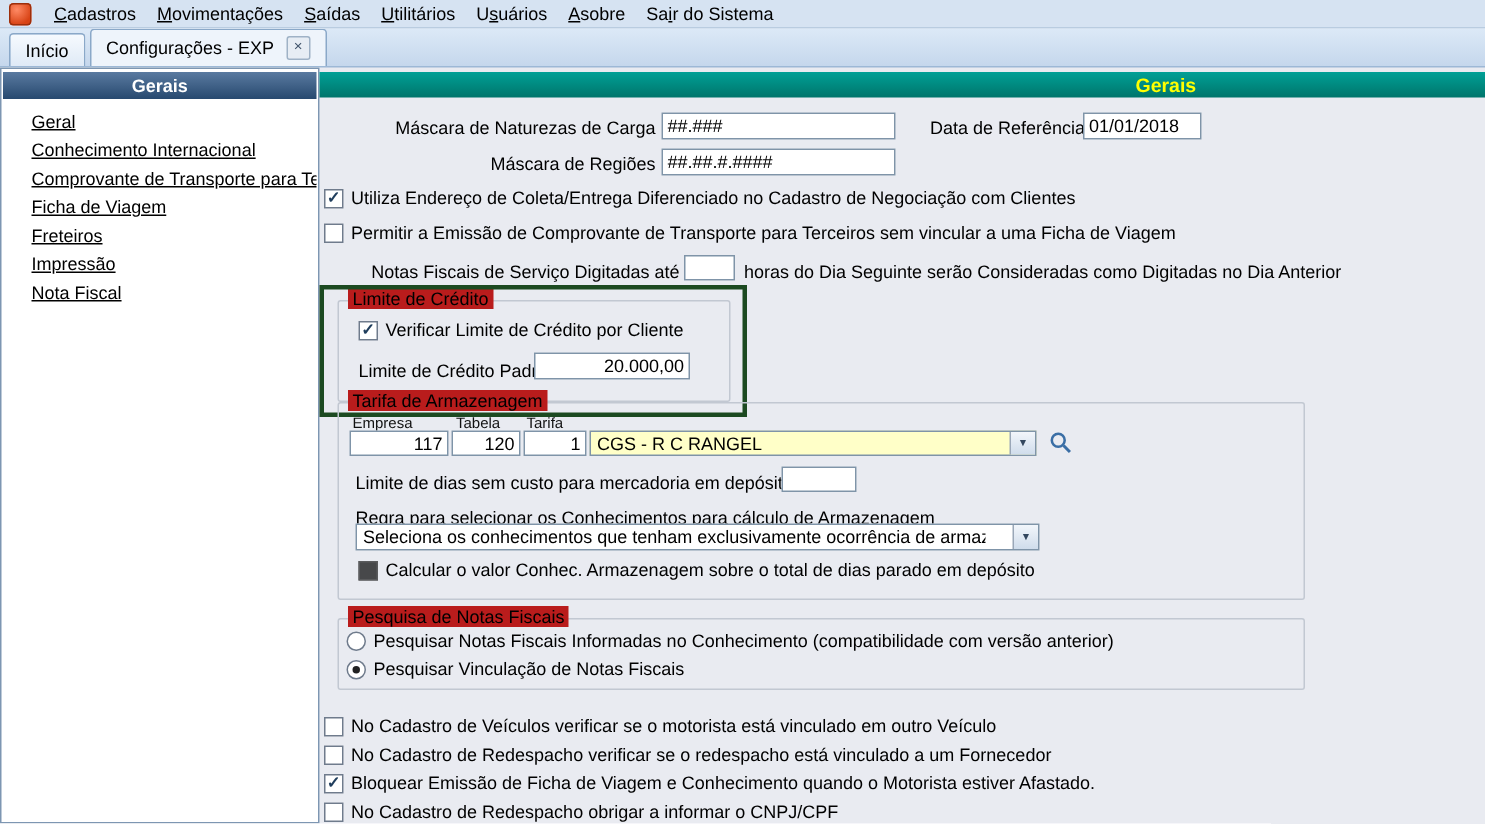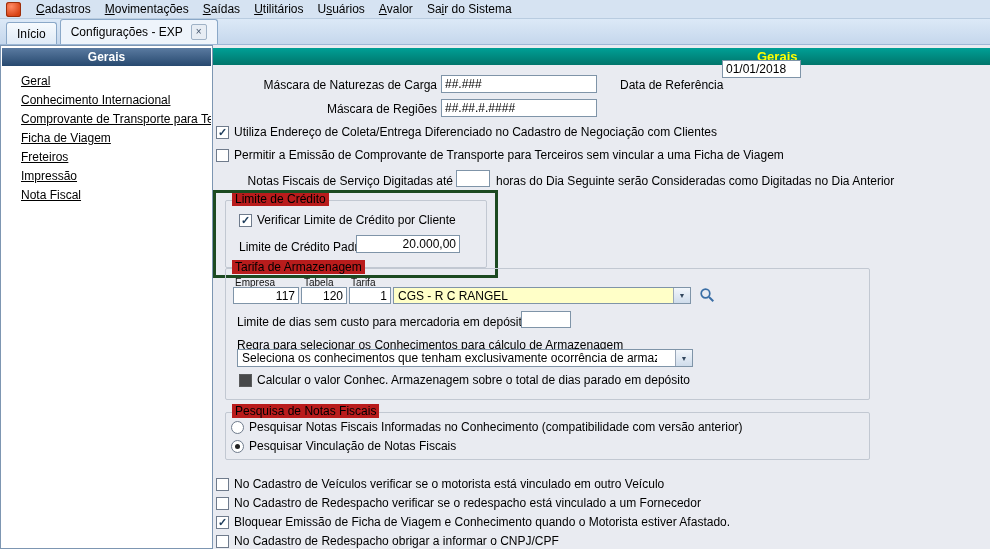--- a/index.html
+++ b/index.html
@@ -93,21 +93,21 @@
         <span>tilitários</span>
       </div>
     <div class="menu-item">
         <span>U</span>
         <span class="accel">s</span>
         <span>uários</span>
       </div>
     <div class="menu-item">
         <span></span>
         <span class="accel">A</span>
-        <span>valor</span>
+        <span>sobre</span>
       </div>
     <div class="menu-item">
         <span>Sa</span>
         <span class="accel">i</span>
         <span>r do Sistema</span>
       </div>
   </div>
 
   <div class="tabstrip">
     <div class="tab">
@@ -132,21 +132,21 @@
     </div>
   </div>
 
   <div class="main-header">
     <span class="main-title">Gerais</span>
   </div>
 
   <div class="lbl ra" style="left:217px;top:78px;width:220px;">Máscara de Naturezas de Carga</div>
   <input class="inp" style="left: 441px; top: 75px; width: 156px;" value="##.###">
   <div class="lbl" style="left:620px;top:78px;">Data de Referência</div>
-  <input class="inp" style="left: 722px; top: 60px; width: 79px;" value="01/01/2018">
+  <input class="inp" style="left: 722px; top: 75px; width: 79px;" value="01/01/2018">
 
   <div class="lbl ra" style="left:217px;top:102px;width:220px;">Máscara de Regiões</div>
   <input class="inp" style="left: 441px; top: 99px; width: 156px;" value="##.##.#.####">
 
   <div class="check" style="left:216px;top:125px;">
     <span class="box">✓</span>
     <span>Utiliza Endereço de Coleta/Entrega Diferenciado no Cadastro de Negociação com Clientes</span>
   </div>
   <div class="check" style="left:216px;top:148px;">
     <span class="box"></span>

